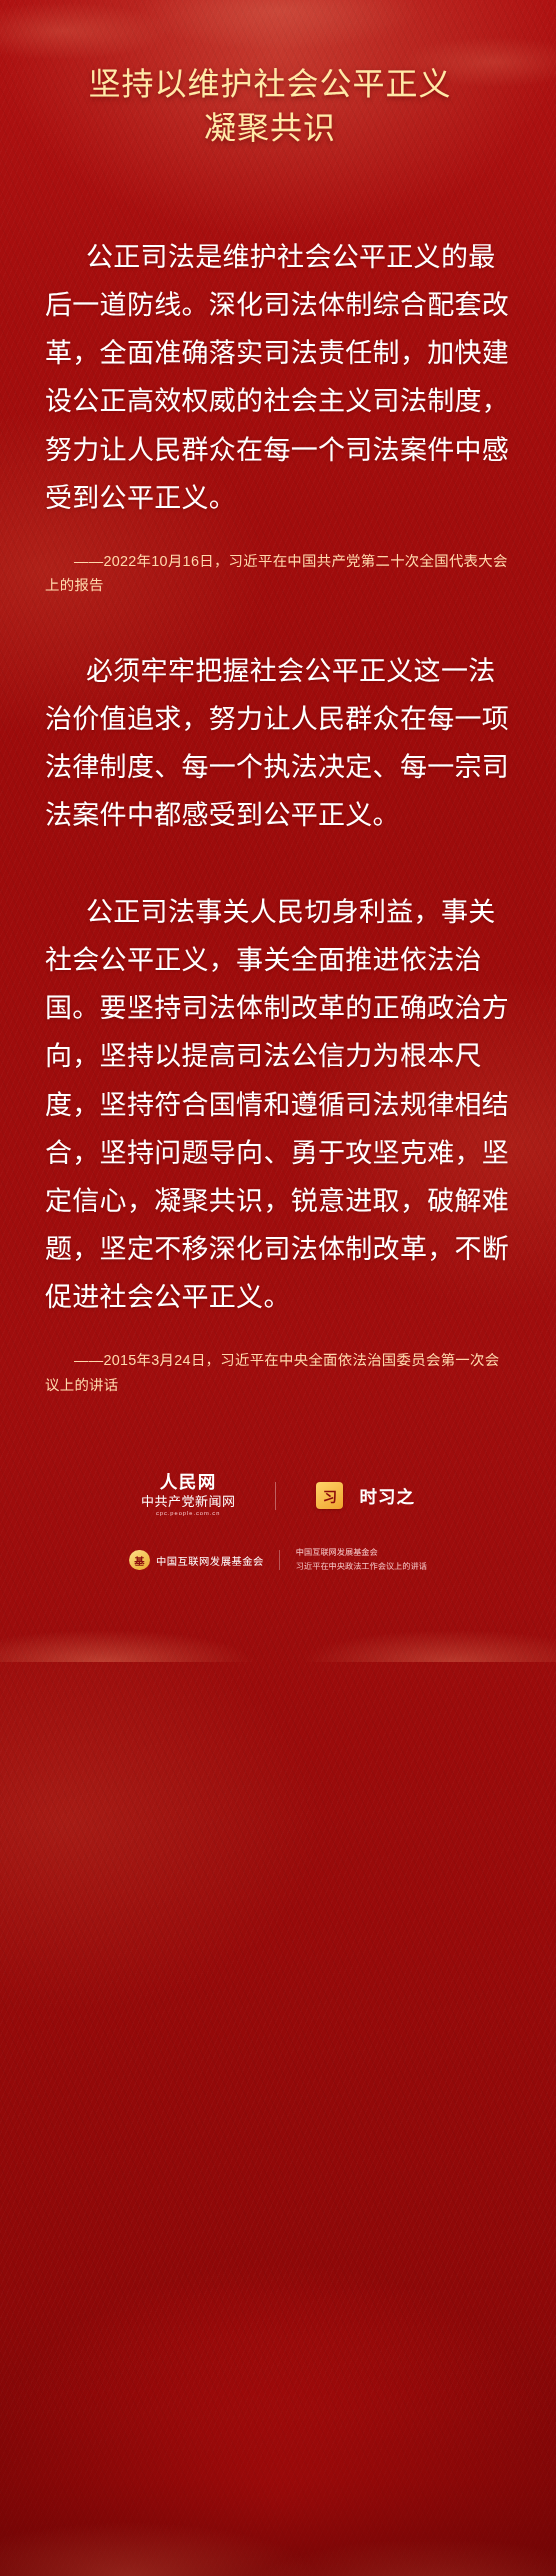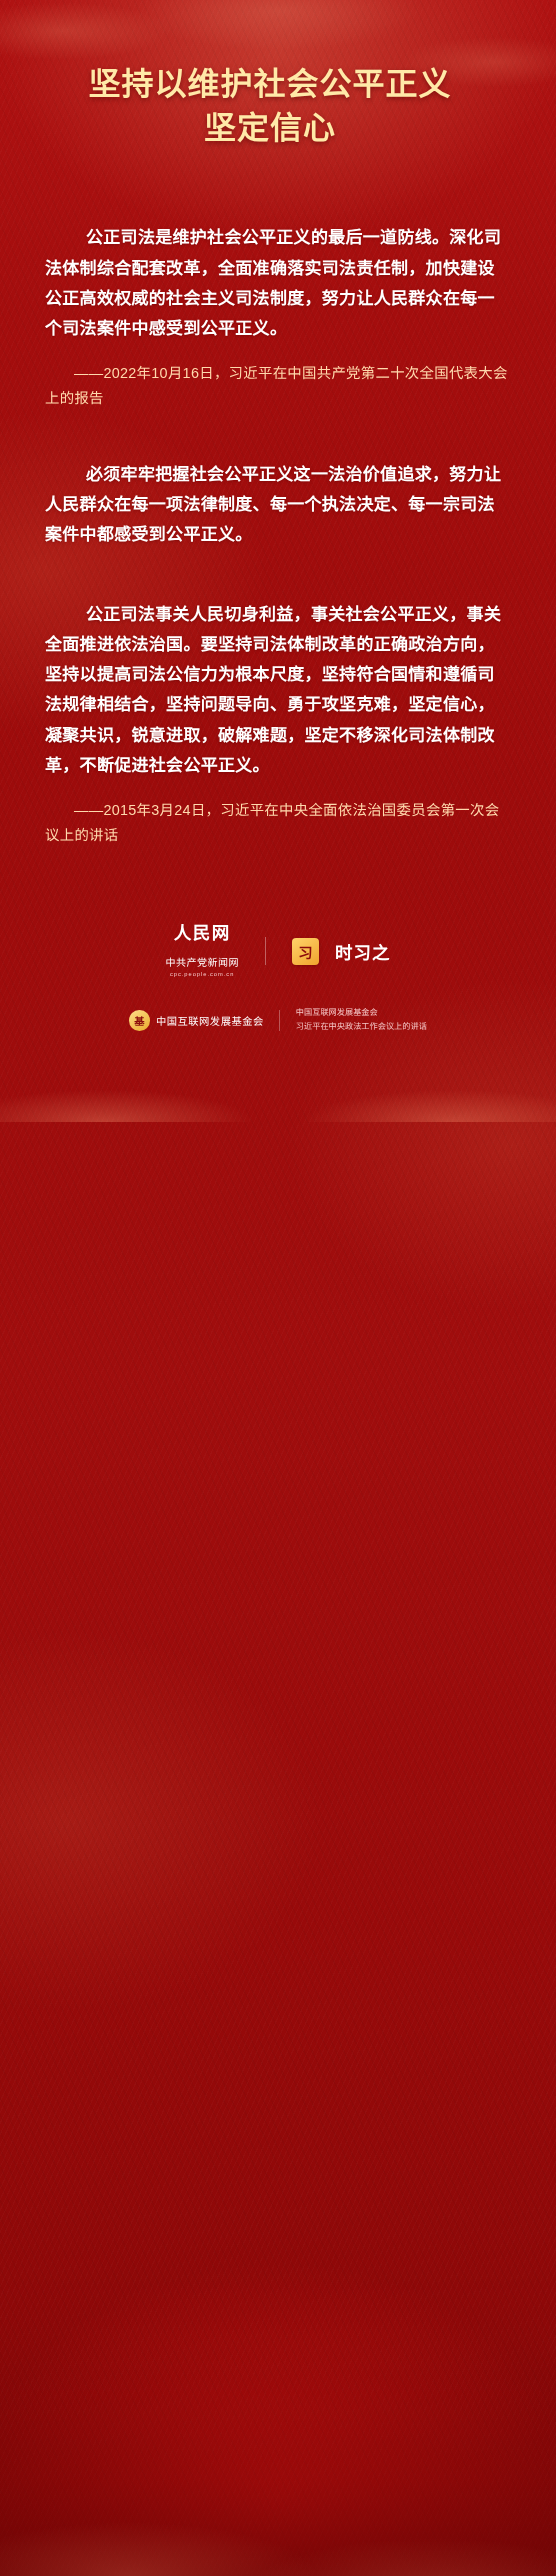--- a/index.html
+++ b/index.html
@@ -48,36 +48,36 @@
 
   .content{position:relative;z-index:3;}
 
   
   .title{
     padding:62px 78px 0 62px;
     text-align:center;
     color:#ffe9a8;
     font-size:32px;
     line-height:1.38;
-    font-weight:bold;
+    font-weight:normal;
     letter-spacing:1px;
     text-shadow:0 1.5px 5.2px rgba(80,0,0,.55);
     font-family:"Liberation Sans","DejaVu Sans",sans-serif;
   }
   .title .ln{display:block;}
 
   
   .blocks{padding:56px 45px 0 45px;}
   .block{margin-bottom:49px;}
   .block:last-child{margin-bottom:0;}
   .quote{
     color:#ffffff;
-    font-size:17px;
+    font-size:27px;
     line-height:1.78;
-    font-weight:bold;
+    font-weight:normal;
     text-indent:41px;
     letter-spacing:0.3px;
     text-shadow:0 1px 3.1px rgba(90,0,0,.45);
   }
   .source{
     margin-top:4px;
     color:#ffd9ad;
     font-size:14.4px;
     line-height:1.72;
     text-indent:29px;
@@ -88,29 +88,29 @@
   .footer{
     position:relative;
     margin-top:77px;
     padding-bottom:88px;
     text-align:center;
   }
   .logos{
     display:flex;
     align-items:center;
     justify-content:center;
-    gap:26px;
+    gap:40px;
     text-align:center;
   }
   .logo-people{display:flex;flex-direction:column;align-items:center;line-height:1;}
   .logo-people .glyph{
     font-size:17.5px;color:#ffffff;font-weight:bold;letter-spacing:1.5px;
   }
   .logo-people .cn{
-    margin-top:16px;font-size:10px;color:#ffffff;letter-spacing:0.5px;
+    margin-top:3px;font-size:13px;color:#ffffff;letter-spacing:0.5px;
   }
   .logo-people .en{
     margin-top:3.6px;font-size:5.7px;color:#f7c9c9;letter-spacing:1px;
     font-family:"Liberation Sans","DejaVu Sans",sans-serif;
   }
   .divider-v{
     width:1px;height:28px;background:rgba(255,255,255,.35);
   }
   .logo-shixi{
     display:flex;align-items:center;gap:6.2px;
@@ -150,21 +150,21 @@
 <body>
 
 <div class="page">
   <div class="deco t1"></div>
   <div class="deco bot"></div>
 
   <div class="content">
 
     <div class="title">
       <span class="ln">坚持以维护社会公平正义</span>
-      <span class="ln">坚定信心</span>
+      <span class="ln">凝聚共识</span>
     </div>
 
     <div class="blocks">
 
       <div class="block">
         <p class="quote">公正司法是维护社会公平正义的最后一道防线。深化司法体制综合配套改革，全面准确落实司法责任制，加快建设公正高效权威的社会主义司法制度，努力让人民群众在每一个司法案件中感受到公平正义。</p>
         <p class="source">——2022年10月16日，习近平在中国共产党第二十次全国代表大会上的报告</p>
       </div>
 
       <div class="block">

